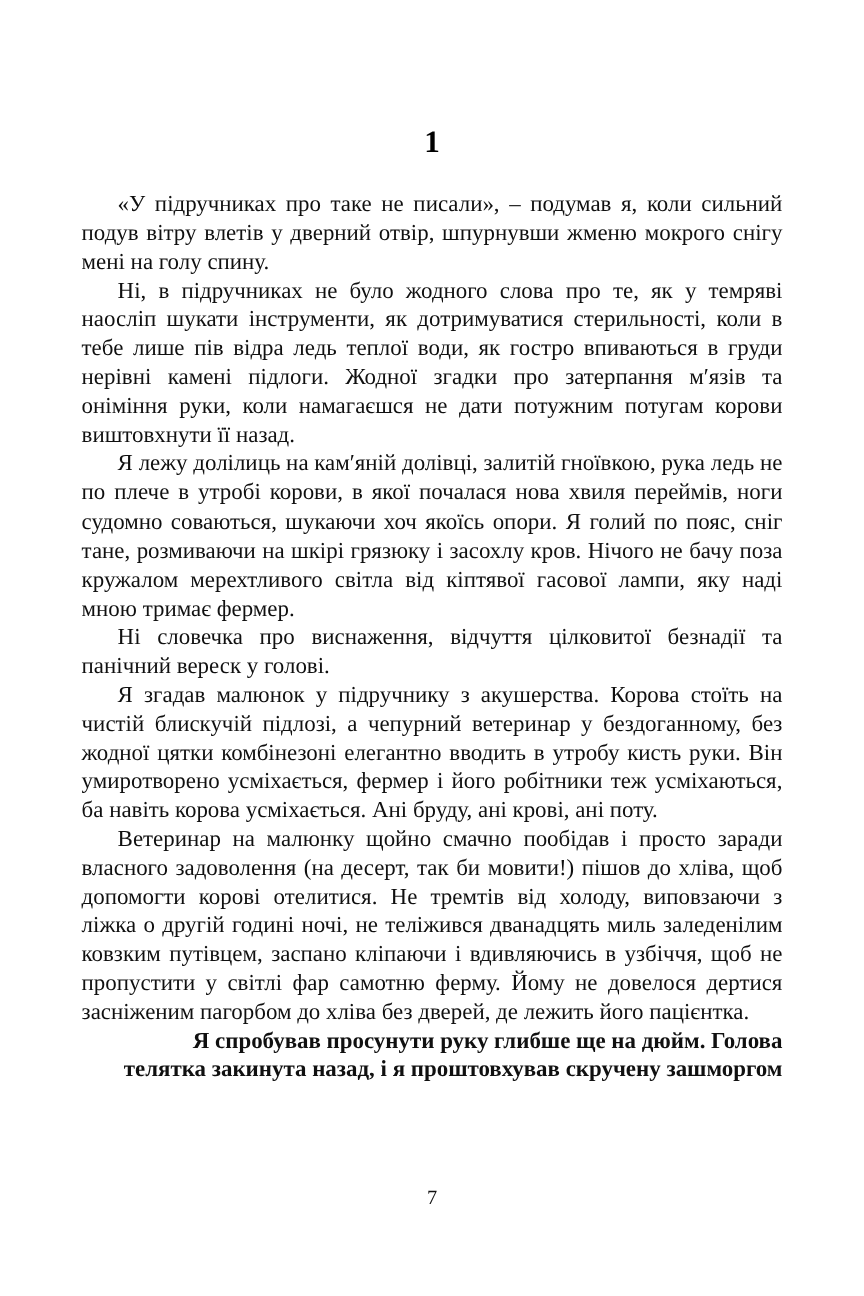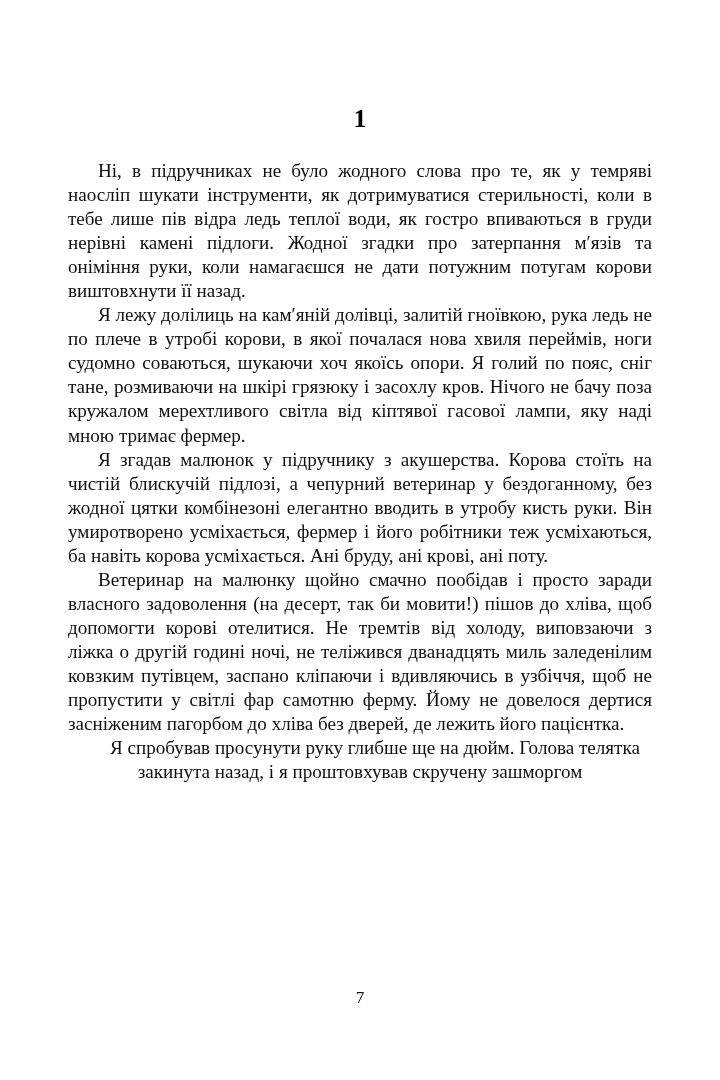--- a/index.html
+++ b/index.html
@@ -41,21 +41,22 @@
     hyphens: manual;
     -webkit-hyphens: manual;
     margin: 0;
   }
   .body-text p {
     margin: 0;
     text-indent: 30px;
     text-align: justify;
   }
   .body-text p:last-child {
-    text-align: center;
+    text-align: right;
+    font-weight: bold;
   }
   .page-number {
     position: absolute;
     left: 0;
     right: 0;
     top: 988px;
     text-align: center;
     font-family: "Liberation Serif", "DejaVu Serif", serif;
     font-size: 17px;
     line-height: 20px;
@@ -64,22 +65,24 @@
 </style>
 </head>
 <body>
 
 <div class="page">
 
   <div class="text-column">
     <h1 class="chapter-number">1</h1>
 
     <div class="body-text">
+      <p>«У підручниках про таке не писали», – подумав я, коли сильний подув вітру влетів у дверний отвір, шпурнувши жменю мокрого снігу мені на голу спину.</p>
       <p>Ні, в підручниках не було жодного слова про те, як у темряві наосліп шукати інструменти, як дотримуватися стерильності, коли в тебе лише пів відра ледь теплої води, як гостро впиваються в груди нерівні камені підлоги. Жодної згадки про затерпання м′язів та оніміння руки, коли намагаєшся не дати потужним потугам корови виштовхнути її назад.</p>
       <p>Я лежу долілиць на кам′яній долівці, залитій гноївкою, рука ледь не по плече в утробі корови, в якої почалася нова хвиля переймів, ноги судомно соваються, шукаючи хоч якоїсь опори. Я голий по пояс, сніг тане, розмиваючи на шкірі грязюку і засохлу кров. Нічого не бачу поза кружалом мерехтливого світла від кіптявої гасової лампи, яку наді мною тримає фермер.</p>
+      <p>Ні словечка про виснаження, відчуття цілковитої безнадії та панічний вереск у голові.</p>
       <p>Я згадав малюнок у підручнику з акушерства. Корова стоїть на чистій блискучій підлозі, а чепурний ветеринар у бездоганному, без жодної цятки комбінезоні елегантно вводить в утробу кисть руки. Він умиротворено усміхається, фермер і його робітники теж усміхаються, ба навіть корова усміхається. Ані бруду, ані крові, ані поту.</p>
       <p>Ветеринар на малюнку щойно смачно пообідав і просто заради власного задоволення (на десерт, так би мовити!) пішов до хліва, щоб допомогти корові отелитися. Не тремтів від холоду, виповзаючи з ліжка о другій годині ночі, не теліжився дванадцять миль заледенілим ковзким путівцем, заспано кліпаючи і вдивляючись в узбіччя, щоб не пропустити у світлі фар самотню ферму. Йому не довелося дертися засніженим пагорбом до хліва без дверей, де лежить його пацієнтка.</p>
       <p>Я спробував просунути руку глибше ще на дюйм. Голова телятка закинута назад, і я проштовхував скручену зашморгом</p>
     </div>
   </div>
 
   <div class="page-number">7</div>
 
 </div>
 

